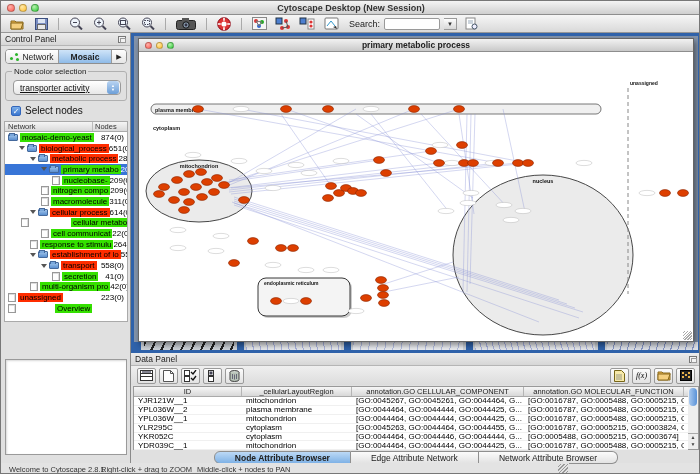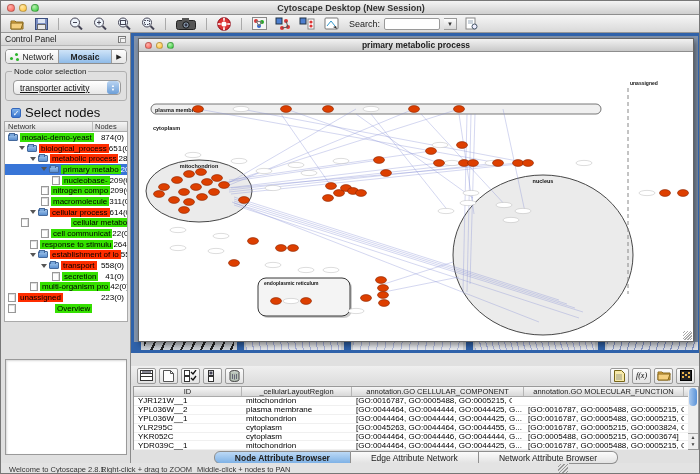--- a/index.html
+++ b/index.html
@@ -53,21 +53,21 @@
     font-size:8px; color:#222; }
   .dropdown { position:absolute; left:7px; top:8px; width:108px; height:15px; background:linear-gradient(#fff,#e8e8e8);
     border:1px solid #9a9a9a; border-radius:4px; display:flex; align-items:center; }
   .dropdown .val { flex:1; font-size:8.5px; padding-left:6px; color:#111;text-decoration:underline; }
   .stepper { width:12px; height:13px; margin-right:1px; border-radius:3px;
     background:linear-gradient(#b9d4f2,#6d9fd8); display:flex; flex-direction:column;
     align-items:center; justify-content:center; color:#fff; font-size:4px; line-height:4px; }
   .checkbox-row { position:absolute; left:10px; top:72px; display:flex; align-items:center; gap:4px; }
   .checkbox { width:10px; height:10px; border-radius:2px; border:1px solid #3366bb;
     background:linear-gradient(#7db0ea,#3a76cf); color:#fff; font-size:8px; line-height:9px; text-align:center; }
-  .checkbox-label { font-size:13px; color:#111; }
+  .checkbox-label { font-size:10px; color:#111; }
 
   .tree-header { position:absolute; left:3px; top:88px; width:124px; height:11px; display:flex;
     background:linear-gradient(#f5f5f5,#d9d9d9); border:1px solid #aaa; font-size:7.5px; color:#333; }
   .tree-header .c1 { flex:1; padding-left:3px; border-right:1px solid #bbb; }
   .tree-header .c2 { width:34px; padding-left:2px; }
   .tree-box { position:absolute; left:3px; top:99px; width:124px; height:190px; background:#fff;
     border:1px solid #aaa; border-top:none; overflow:hidden; }
   .tree-row { height:10.7px; display:flex; align-items:center; font-size:8px; white-space:nowrap; overflow:hidden;}
   .tree-row.selected { background:#3875d7; }
   .tree-arrow { width:0; height:0; border-left:3.5px solid transparent; border-right:3.5px solid transparent;
@@ -543,20 +543,24 @@
             <ellipse cx="45" cy="158" rx="5.5" ry="3.4" fill="#dd3f00" stroke="#8a2500" stroke-width="0.6"></ellipse>
             <ellipse cx="78" cy="126" rx="5.5" ry="3.4" fill="#dd3f00" stroke="#8a2500" stroke-width="0.6"></ellipse>
             <ellipse cx="85" cy="133" rx="5.5" ry="3.4" fill="#dd3f00" stroke="#8a2500" stroke-width="0.6"></ellipse>
           </svg>
         <div class="resize-grip"></div>
       </div>
     </div>
   </div>
 
   <div class="dpanel">
+    <div class="panel-header">
+      <span>Data Panel</span>
+      <span class="float-icon"></span>
+    </div>
     <div class="dp-toolbar">
       <div class="dbtn">
         <svg width="13" height="11">
             <rect x="0.5" y="0.5" width="12" height="10" fill="#fff" stroke="#333"></rect>
             <line x1="0.5" y1="3.5" x2="12.5" y2="3.5" stroke="#333"></line>
             <line x1="0.5" y1="6.5" x2="12.5" y2="6.5" stroke="#333"></line>
             <rect x="2" y="1.2" width="9" height="1.6" fill="#667"></rect>
           </svg>
       </div>
       <div class="dbtn">
@@ -625,20 +629,21 @@
       <div class="dt-head" id="dtHead">
           <div class="c-id">ID</div>
           <div class="c-region">_cellularLayoutRegion</div>
           <div class="c-cc">annotation.GO CELLULAR_COMPONENT</div>
           <div class="c-mf">annotation.GO MOLECULAR_FUNCTION</div>
         </div>
       <div id="dtBody">
           <div class="dt-row">
             <div class="c-id">YJR121W__1</div>
             <div class="c-region">mitochondrion</div>
+            <div class="c-cc">[GO:0045267, GO:0045261, GO:0044464, G...</div>
             <div class="c-mf">[GO:0016787, GO:0005488, GO:0005215, G...</div>
           </div>
           <div class="dt-row">
             <div class="c-id">YPL036W__2</div>
             <div class="c-region">plasma membrane</div>
             <div class="c-cc">[GO:0044464, GO:0044444, GO:0044425, G...</div>
             <div class="c-mf">[GO:0016787, GO:0005488, GO:0005215, G...</div>
           </div>
           <div class="dt-row">
             <div class="c-id">YPL036W__1</div>

